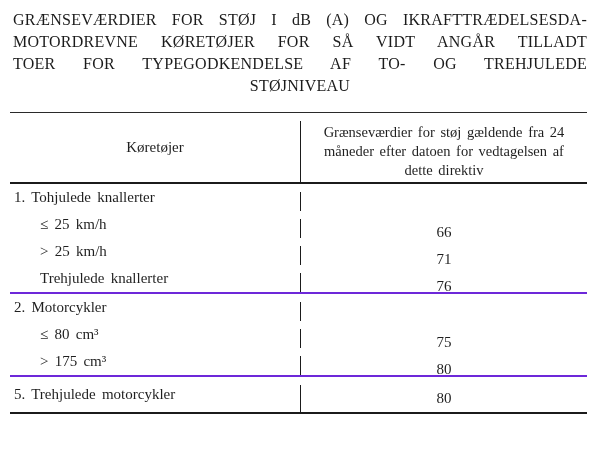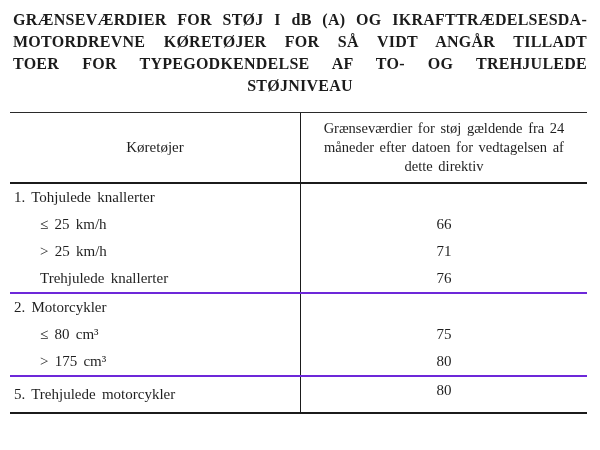--- a/index.html
+++ b/index.html
@@ -17,21 +17,21 @@
     overflow: hidden;
   }
 
   
   .title {
     margin: 0;
     padding: 9px 0 0 0;
     margin-left: 13px;
     width: 574px;
     font-size: 16px;
-    font-weight: bold;
+    font-weight: normal;
     letter-spacing: 0.25px;
     line-height: 22px;
     color: #1b1b1b;
   }
   .title-line {
     display: block;
     height: 22px;
     overflow: hidden;
     text-align: justify;
   }
@@ -63,20 +63,21 @@
   }
   .cl {
     width: 290px;
     box-sizing: border-box;
   }
   .cr {
     flex: 1;
     border-left: 1.5px solid #1b1b1b;
     text-align: center;
     box-sizing: border-box;
+    margin-top: 8px;
   }
 
   
   .row.header {
     height: 68.5px;
     border-bottom: 2.5px solid #1b1b1b;
   }
   .row.header .cl {
     display: flex;
     align-items: center;

